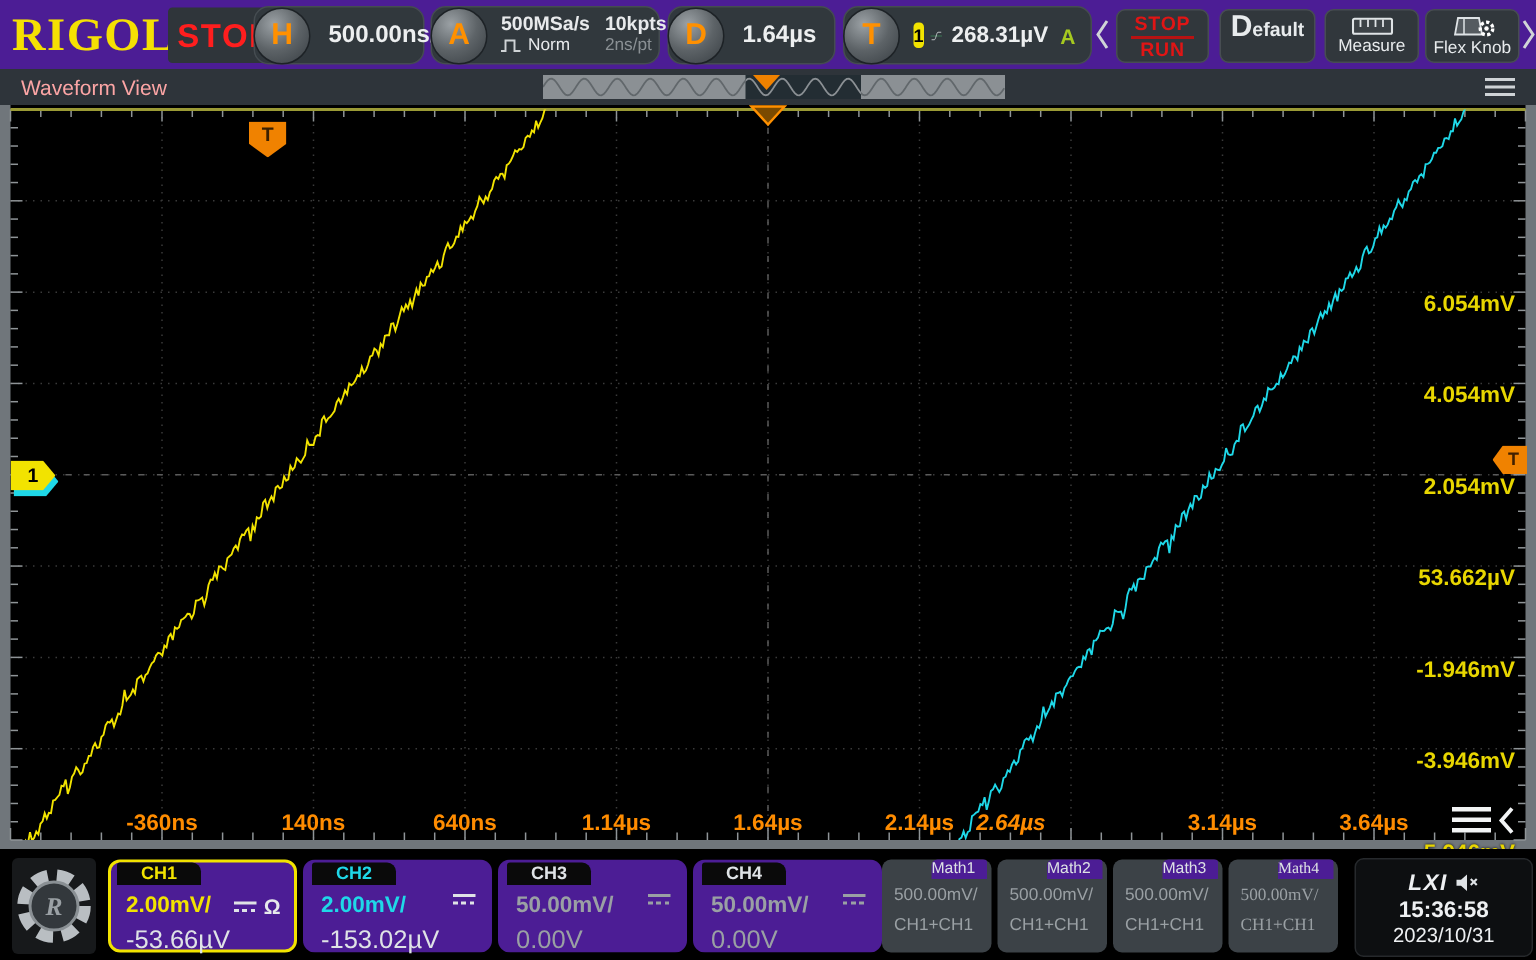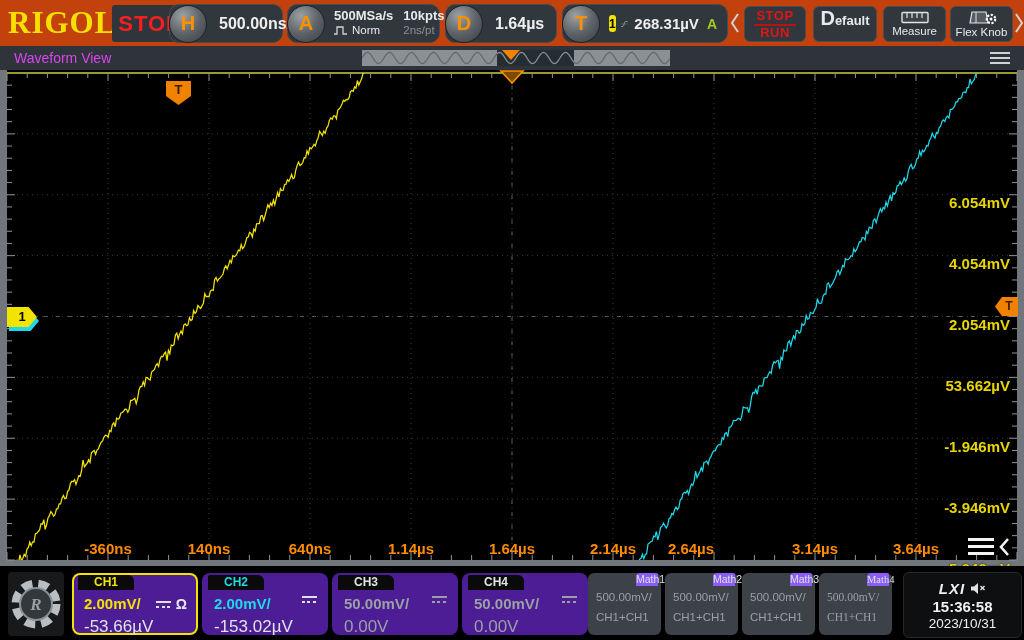--- a/index.html
+++ b/index.html
@@ -3,21 +3,21 @@
 <meta charset="utf-8">
 <style>
   * { margin:0; padding:0; box-sizing:border-box; }
   html,body { background:#000; }
   #screen {
     position:relative; width:1024px; height:640px; background:#000;
     font-family:"Liberation Sans", sans-serif; overflow:hidden;
     -webkit-font-smoothing:antialiased;
   }
   
-  #topbar { position:absolute; left:0; top:0; width:1024px; height:46px; background:#c2410c; }
+  #topbar { position:absolute; left:0; top:0; width:1024px; height:46px; background:#4c1d95; }
   .logo {
     position:absolute; left:8px; top:5px; font-family:"Liberation Serif", serif;
     font-size:31px; font-weight:bold; color:#f5e003; letter-spacing:1px;
   }
   .stop-badge {
     position:absolute; left:112px; top:5px; width:76px; height:37px;
     background:#2f353a; border-radius:3px; display:flex; align-items:center; justify-content:center;
     color:#ff1e1e; font-size:22px; font-weight:bold; letter-spacing:1px;
   }
   .pill {
@@ -47,21 +47,21 @@
     color:#e8ebed; cursor:pointer;
   }
   .sr-line { color:#e01515; font-size:13px; font-weight:bold; line-height:1.05; letter-spacing:.5px; }
   .sr-top { border-bottom:2px solid #b81212; padding:0 2px 1px 2px; }
   .def-init { font-size:20px; font-weight:bold; }
   .def-rest { font-size:13px; font-weight:bold;text-align:center; }
   .btn-lab { font-size:11.5px; margin-top:1px; }
   .chev { position:absolute; top:12px; width:12px; height:22px; }
   
   #titlebar { position:absolute; left:0; top:46px; width:1024px; height:24px; background:#2e343a; }
-  .wv-title { position:absolute; left:14px; top:4px; color:#d946ef; font-size:14px; }
+  .wv-title { position:absolute; left:14px; top:4px; color:#fca5a5; font-size:14px; }
   #strip { position:absolute; left:362px; top:4px; }
   .hamb { position:absolute; right:14px; top:6px; width:20px; cursor:pointer; }
   .hamb div { height:2px; background:#cfd3d6; margin-bottom:3px; }
   
   #plot { position:absolute; left:0; top:70px; width:1024px; height:496px; background:#000; }
   #plot-svg { position:absolute; left:0; top:0; }
   .vlabel {
     position:absolute; right:14px; width:90px; text-align:right;
     color:#e8d600; font-size:15px; font-weight:bold; text-shadow:0 0 2px #000;
   }
@@ -104,22 +104,22 @@
   .choffset { position:absolute; left:10px; top:42px; font-size:17px; }
   .chicons { position:absolute; right:9px; top:21px; display:flex; align-items:center; gap:5px; }
   .coup { width:15px; }
   .coup .s { height:2px; background:#dfe3e6; margin-bottom:3px; }
   .coup .d { height:2px; background:repeating-linear-gradient(90deg,#dfe3e6 0 3px,transparent 3px 5.5px); }
   .coup.dim .s { background:#9aa0a4; }
   .coup.dim .d { background:repeating-linear-gradient(90deg,#9aa0a4 0 3px,transparent 3px 5.5px); }
   .ohm { color:#e6e9eb; font-size:14px; font-weight:bold; }
   .mathbox { position:absolute; top:7px; width:73px; height:62px; background:#3c4247; border-radius:6px; cursor:pointer; }
   .mathtab {
-    position:absolute; right:3px; top:0; width:22px; height:13px; background:#8b5cf6;
-    border-radius:4px 2px 0 0; color:#dde1e4; font-size:10.5px; text-align:center; line-height:13px;
+    position:absolute; right:3px; top:0; width:37px; height:13px; background:#4c1d95;
+    border-radius:4px 2px 0 0; color:#dde1e4; font-size:10.5px; text-align:left; line-height:13px;
   }
   .mscale { position:absolute; left:8px; top:18px; font-size:11.5px; color:#9aa0a4; }
   .mexpr  { position:absolute; left:8px; top:38px; font-size:11.5px; color:#9aa0a4; }
   .clockbox {
     position:absolute; left:903px; top:6px; width:119px; height:66px; background:#0d0f11;
     border:1px solid #26292c; border-radius:6px; text-align:center; color:#eef0f2; cursor:pointer;
     display:flex; flex-direction:column; justify-content:center; gap:1px;
   }
   .lxi-row { display:flex; align-items:center; justify-content:center; gap:5px; }
   .lxi { font-size:15px; font-weight:bold; font-style:italic; letter-spacing:1px; }
@@ -460,21 +460,21 @@
     <div class="vlabel" style="top:368px;">-1.946mV</div>
     <div class="vlabel" style="top:429px;">-3.946mV</div>
     <div class="vlabel" style="top:490px;">-5.946mV</div>
 
     <div class="tlabel" style="left:68px;">-360ns</div>
     <div class="tlabel" style="left:169px;">140ns</div>
     <div class="tlabel" style="left:270px;">640ns</div>
     <div class="tlabel" style="left:371px;">1.14µs</div>
     <div class="tlabel" style="left:472px;">1.64µs</div>
     <div class="tlabel" style="left:573px;">2.14µs</div>
-    <div class="tlabel" style="left:651px;">2.64µs</div>
+    <div class="tlabel" style="left:634px;font-style:italic;">2.64µs</div>
     <div class="tlabel" style="left:775px;">3.14µs</div>
     <div class="tlabel" style="left:876px;">3.64µs</div>
 
     <div class="tflag">T</div>
     <div class="ttag">T</div>
     <div class="chtag" style="left:9px; top:241px; background:#1fd8e8;"></div>
     <div class="chtag" style="left:7px; top:237px; background:#f2e300;">1</div>
 
     <div class="menu-collapse">
       <div class="bars">

